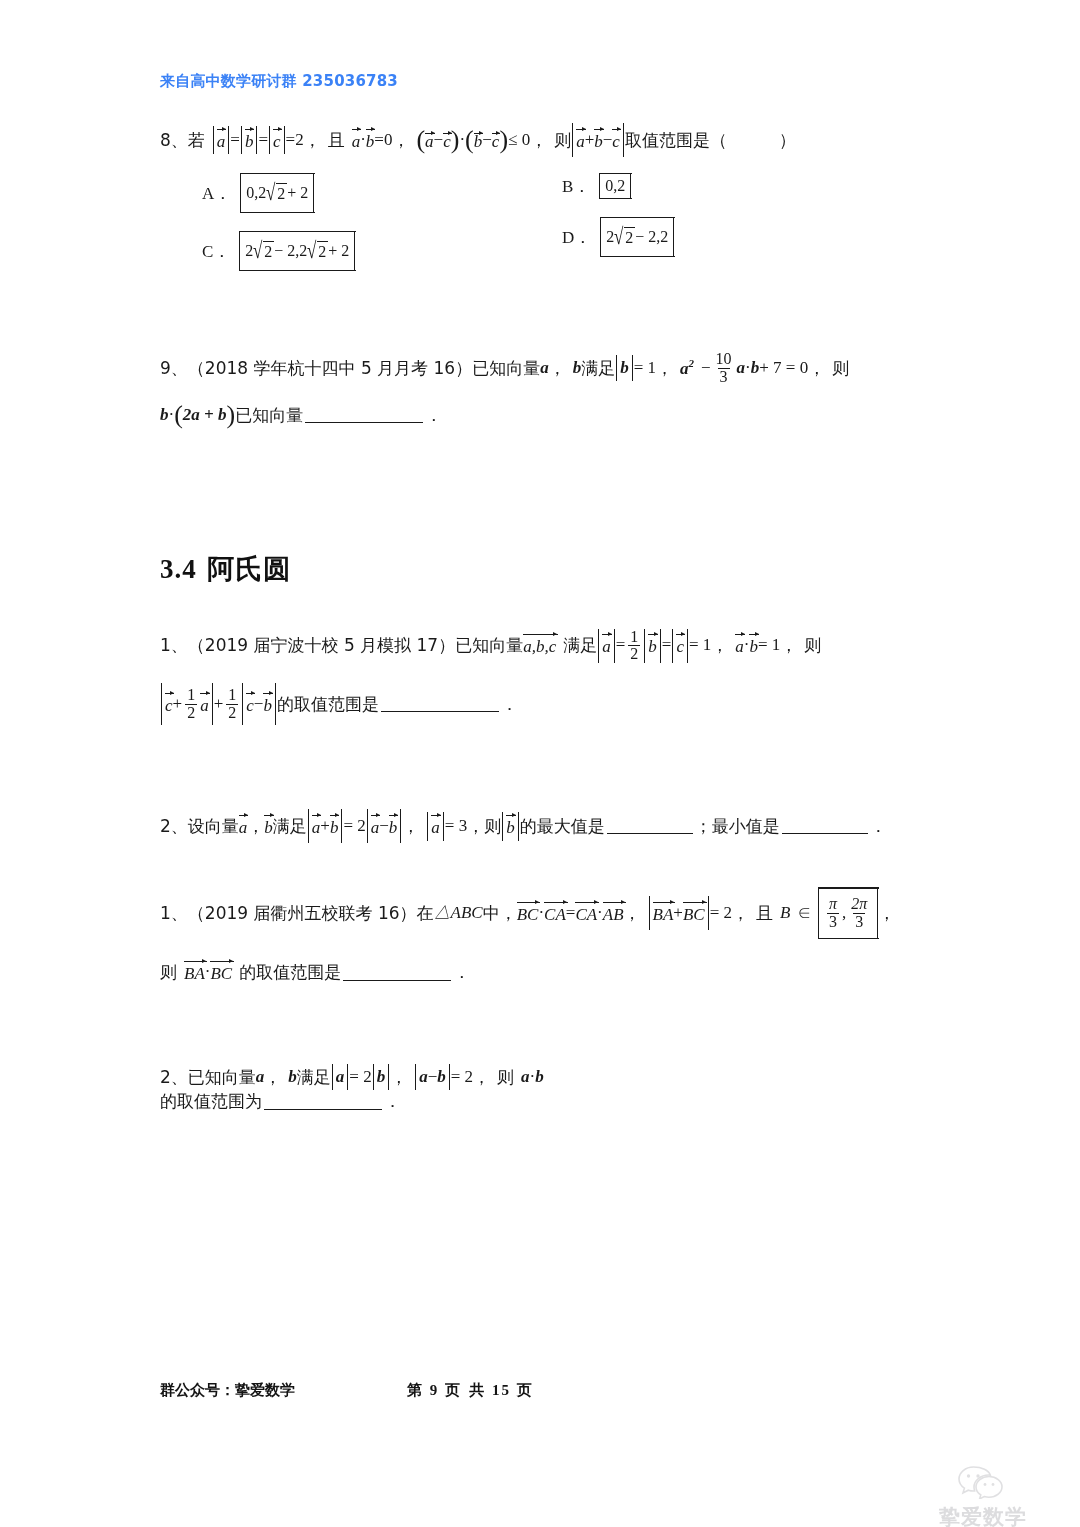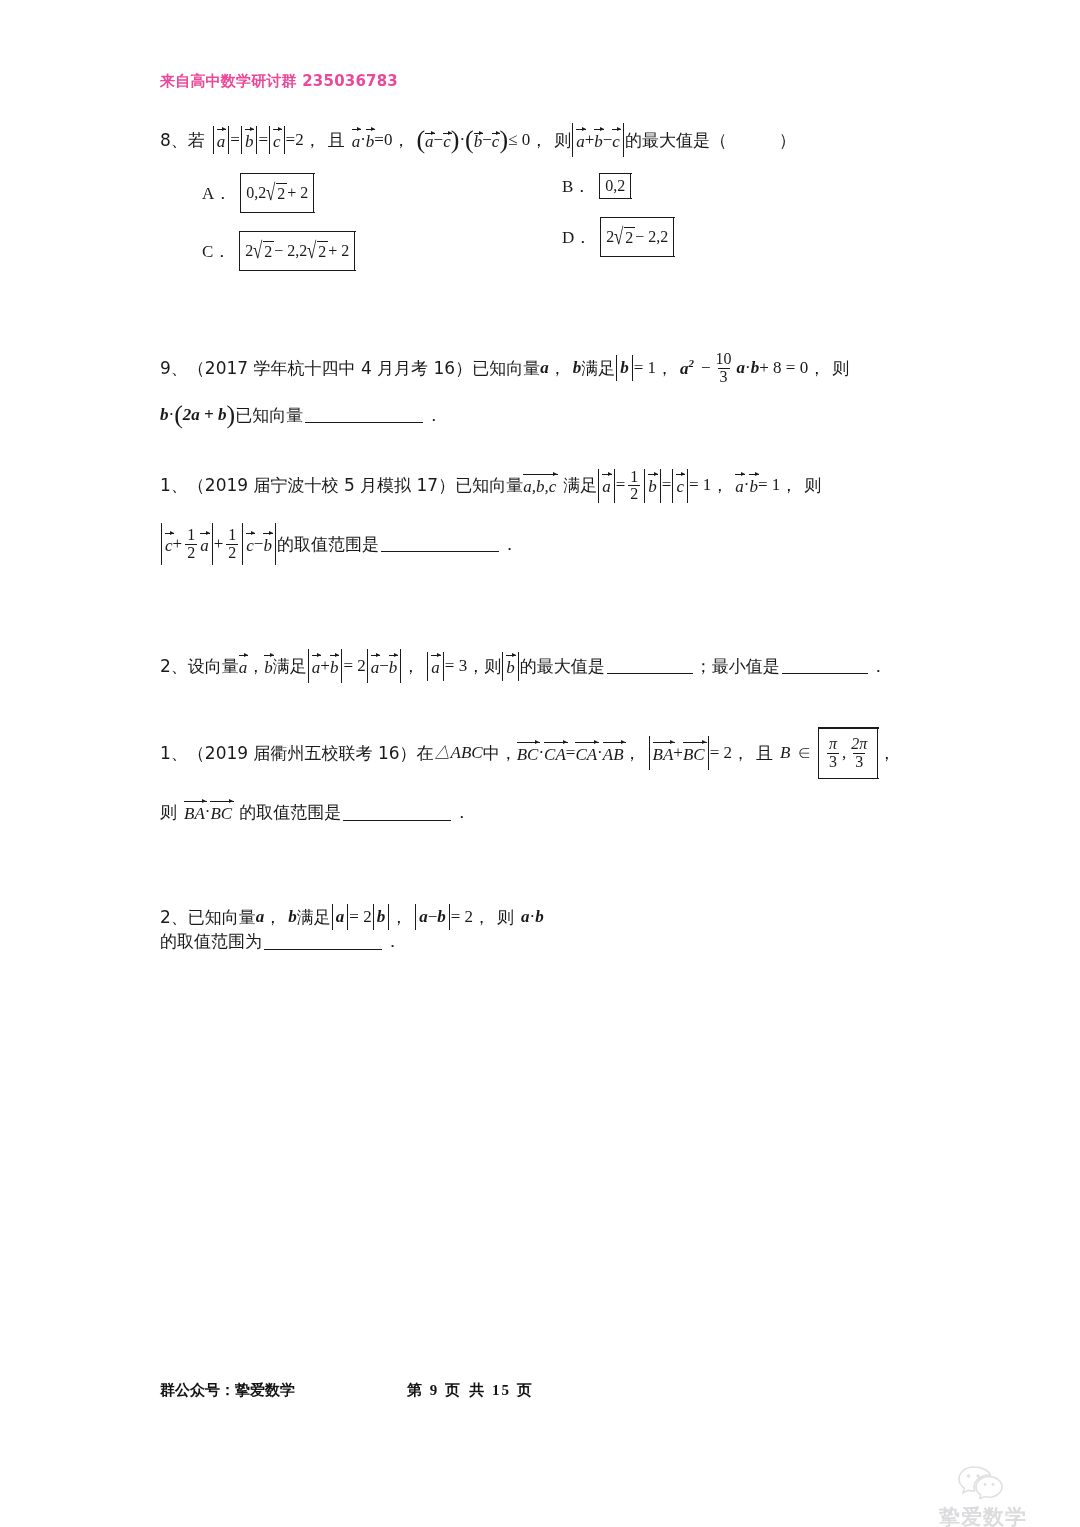--- a/index.html
+++ b/index.html
@@ -159,21 +159,21 @@
   .blank.w120 { width: 118px; }
   .blank.w110 { width: 108px; }
   .blank.w88  { width: 86px; }
 
   
   .doc-header {
     font-family: "DejaVu Sans", "Liberation Sans", sans-serif;
     font-size: 15px;
     font-weight: 700;
     letter-spacing: 0.2px;
-    color: #ec4899;
+    color: #3b82f6;
     margin-bottom: 32px;
   }
 
   
   .sec-heading {
     font-family: "DejaVu Sans", "Liberation Sans", sans-serif;
     font-weight: 700;
     font-size: 27px;
     color: #111;
     letter-spacing: 1px;
@@ -287,21 +287,21 @@
         <span class="cn">，</span>
           <span class="sp"></span>
         <span class="cn">则</span>
         <span class="abs tall">
           <span class="vec"><span class="sym mi">a</span></span>
           <span class="mo">+</span>
           <span class="vec"><span class="sym mi">b</span></span>
           <span class="mo">−</span>
           <span class="vec"><span class="sym mi">c</span></span>
         </span>
-        <span class="cn">的最大值是（</span>
+        <span class="cn">取值范围是（</span>
         <span style="display:inline-block;width:52px"></span>
         <span class="cn">）</span>
       </div>
 
       <div class="opts">
         <div class="opt-col">
           <div class="opt-row">
             <span class="opt-label">A．</span>
             <span class="brk tall">
               <span class="mn">0</span>
@@ -355,21 +355,21 @@
               <span class="mn">2</span>
             </span>
           </div>
         </div>
       </div>
     </div>
 
     <div class="q-block" style="margin-top:62px">
       <div class="row">
         <span class="cn">9、</span>
-        <span class="cn">（2017 学年杭十四中 4 月月考 16）</span>
+        <span class="cn">（2018 学年杭十四中 5 月月考 16）</span>
         <span class="cn">已知向量</span>
         <span class="mb">a</span>
         <span class="cn">，</span>
           <span class="sp"></span>
         <span class="mb">b</span>
         <span class="cn">满足</span>
         <span class="abs">
             <span class="mb">b</span>
           </span>
         <span class="mo">= 1</span>
@@ -378,37 +378,41 @@
         <span class="mb"><span>a</span><span class="sup">2</span></span>
         <span class="sp"></span>
         <span class="mo">−</span>
         <span class="frac">
           <span class="num mn">10</span>
           <span class="den mn">3</span>
         </span>
         <span class="mb">a</span>
         <span class="mo">·</span>
         <span class="mb">b</span>
-        <span class="mo">+ 8 = 0</span>
+        <span class="mo">+ 7 = 0</span>
         <span class="cn">，</span>
           <span class="sp"></span>
         <span class="cn">则</span>
       </div>
       <div class="row" style="margin-top:18px">
         <span class="mb">b</span>
         <span class="mo">·</span>
         <span class="paren">(<span class="paren-inner">
           <span class="mb">2a + b</span>
         </span>)</span>
         <span class="cn">已知向量</span>
         <span class="blank w120"></span>
         <span class="cn">．</span>
       </div>
     </div>
 
+    <div class="sec-heading" style="margin-top:124px">
+      <span class="num-part">3.4</span>
+      <span>阿氏圆</span>
+    </div>
 
     <div class="q-block" style="margin-top:42px">
       <div class="row">
         <span class="cn">1、</span>
         <span class="cn">（2019 届宁波十校 5 月模拟 17）</span>
         <span class="cn">已知向量</span>
         <span class="vec wide"><span class="sym mi">a,b,c</span></span>
         <span class="sp"></span>
         <span class="cn">满足</span>
         <span class="abs tall">

